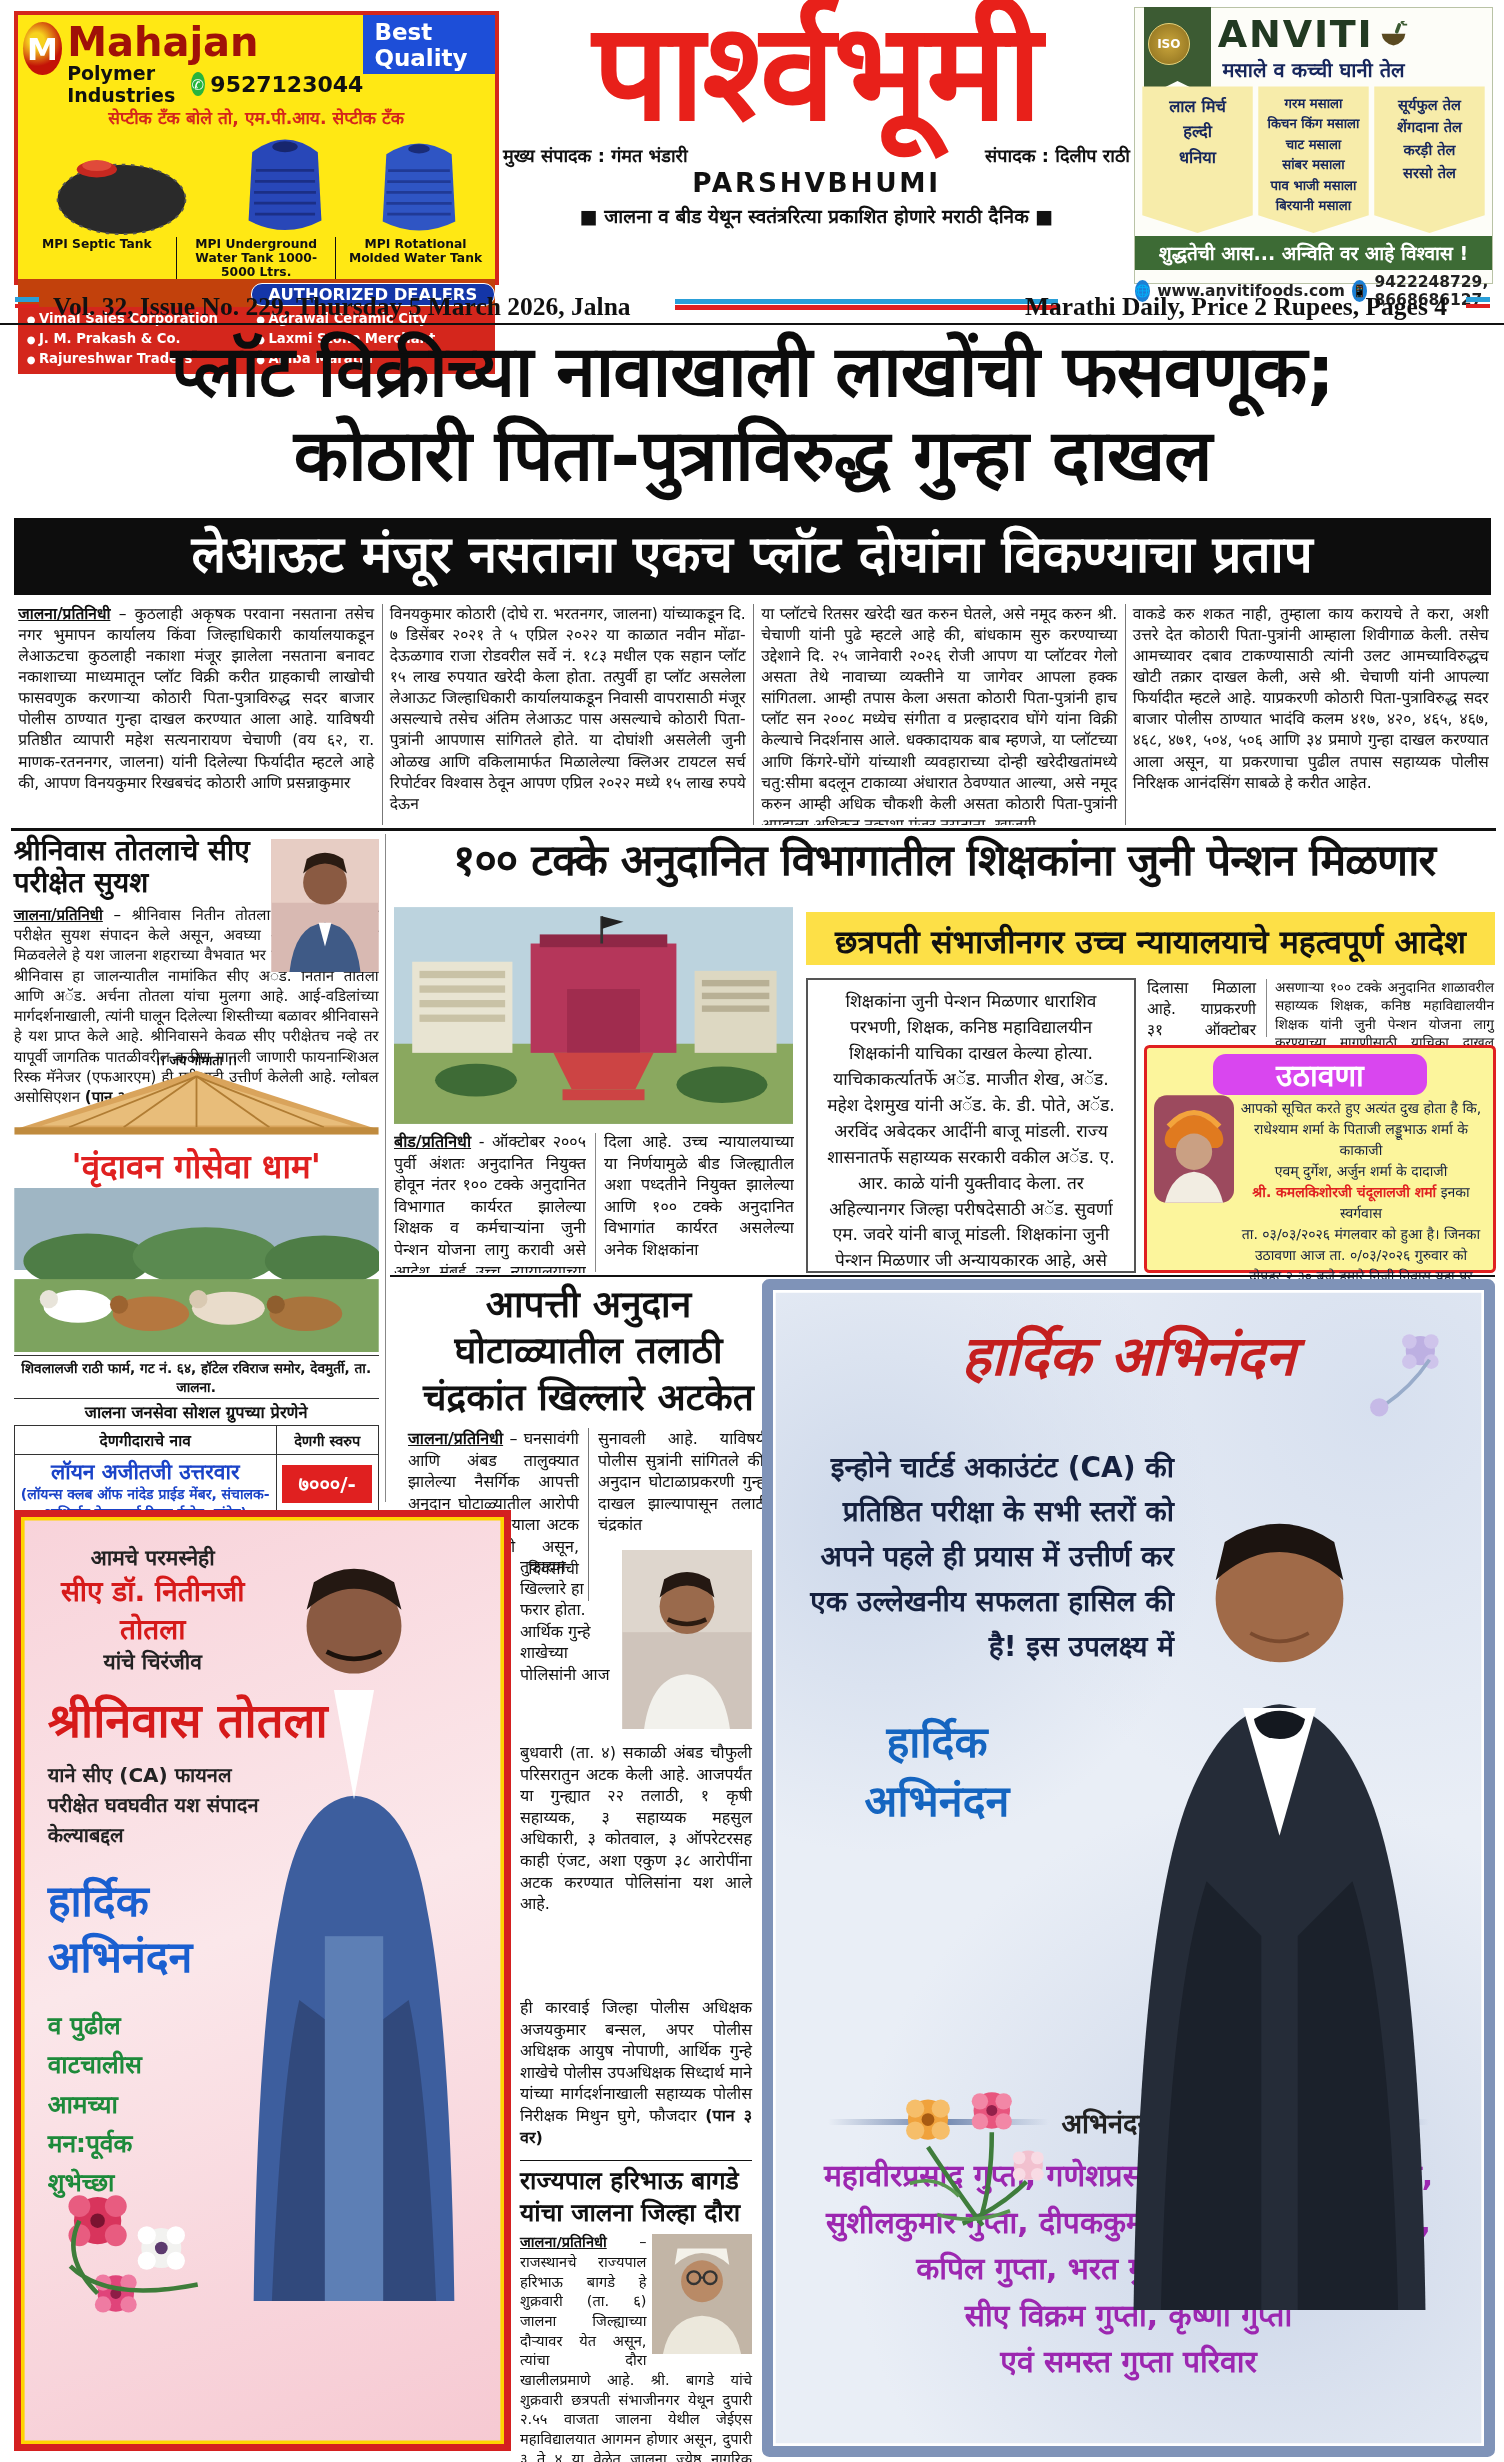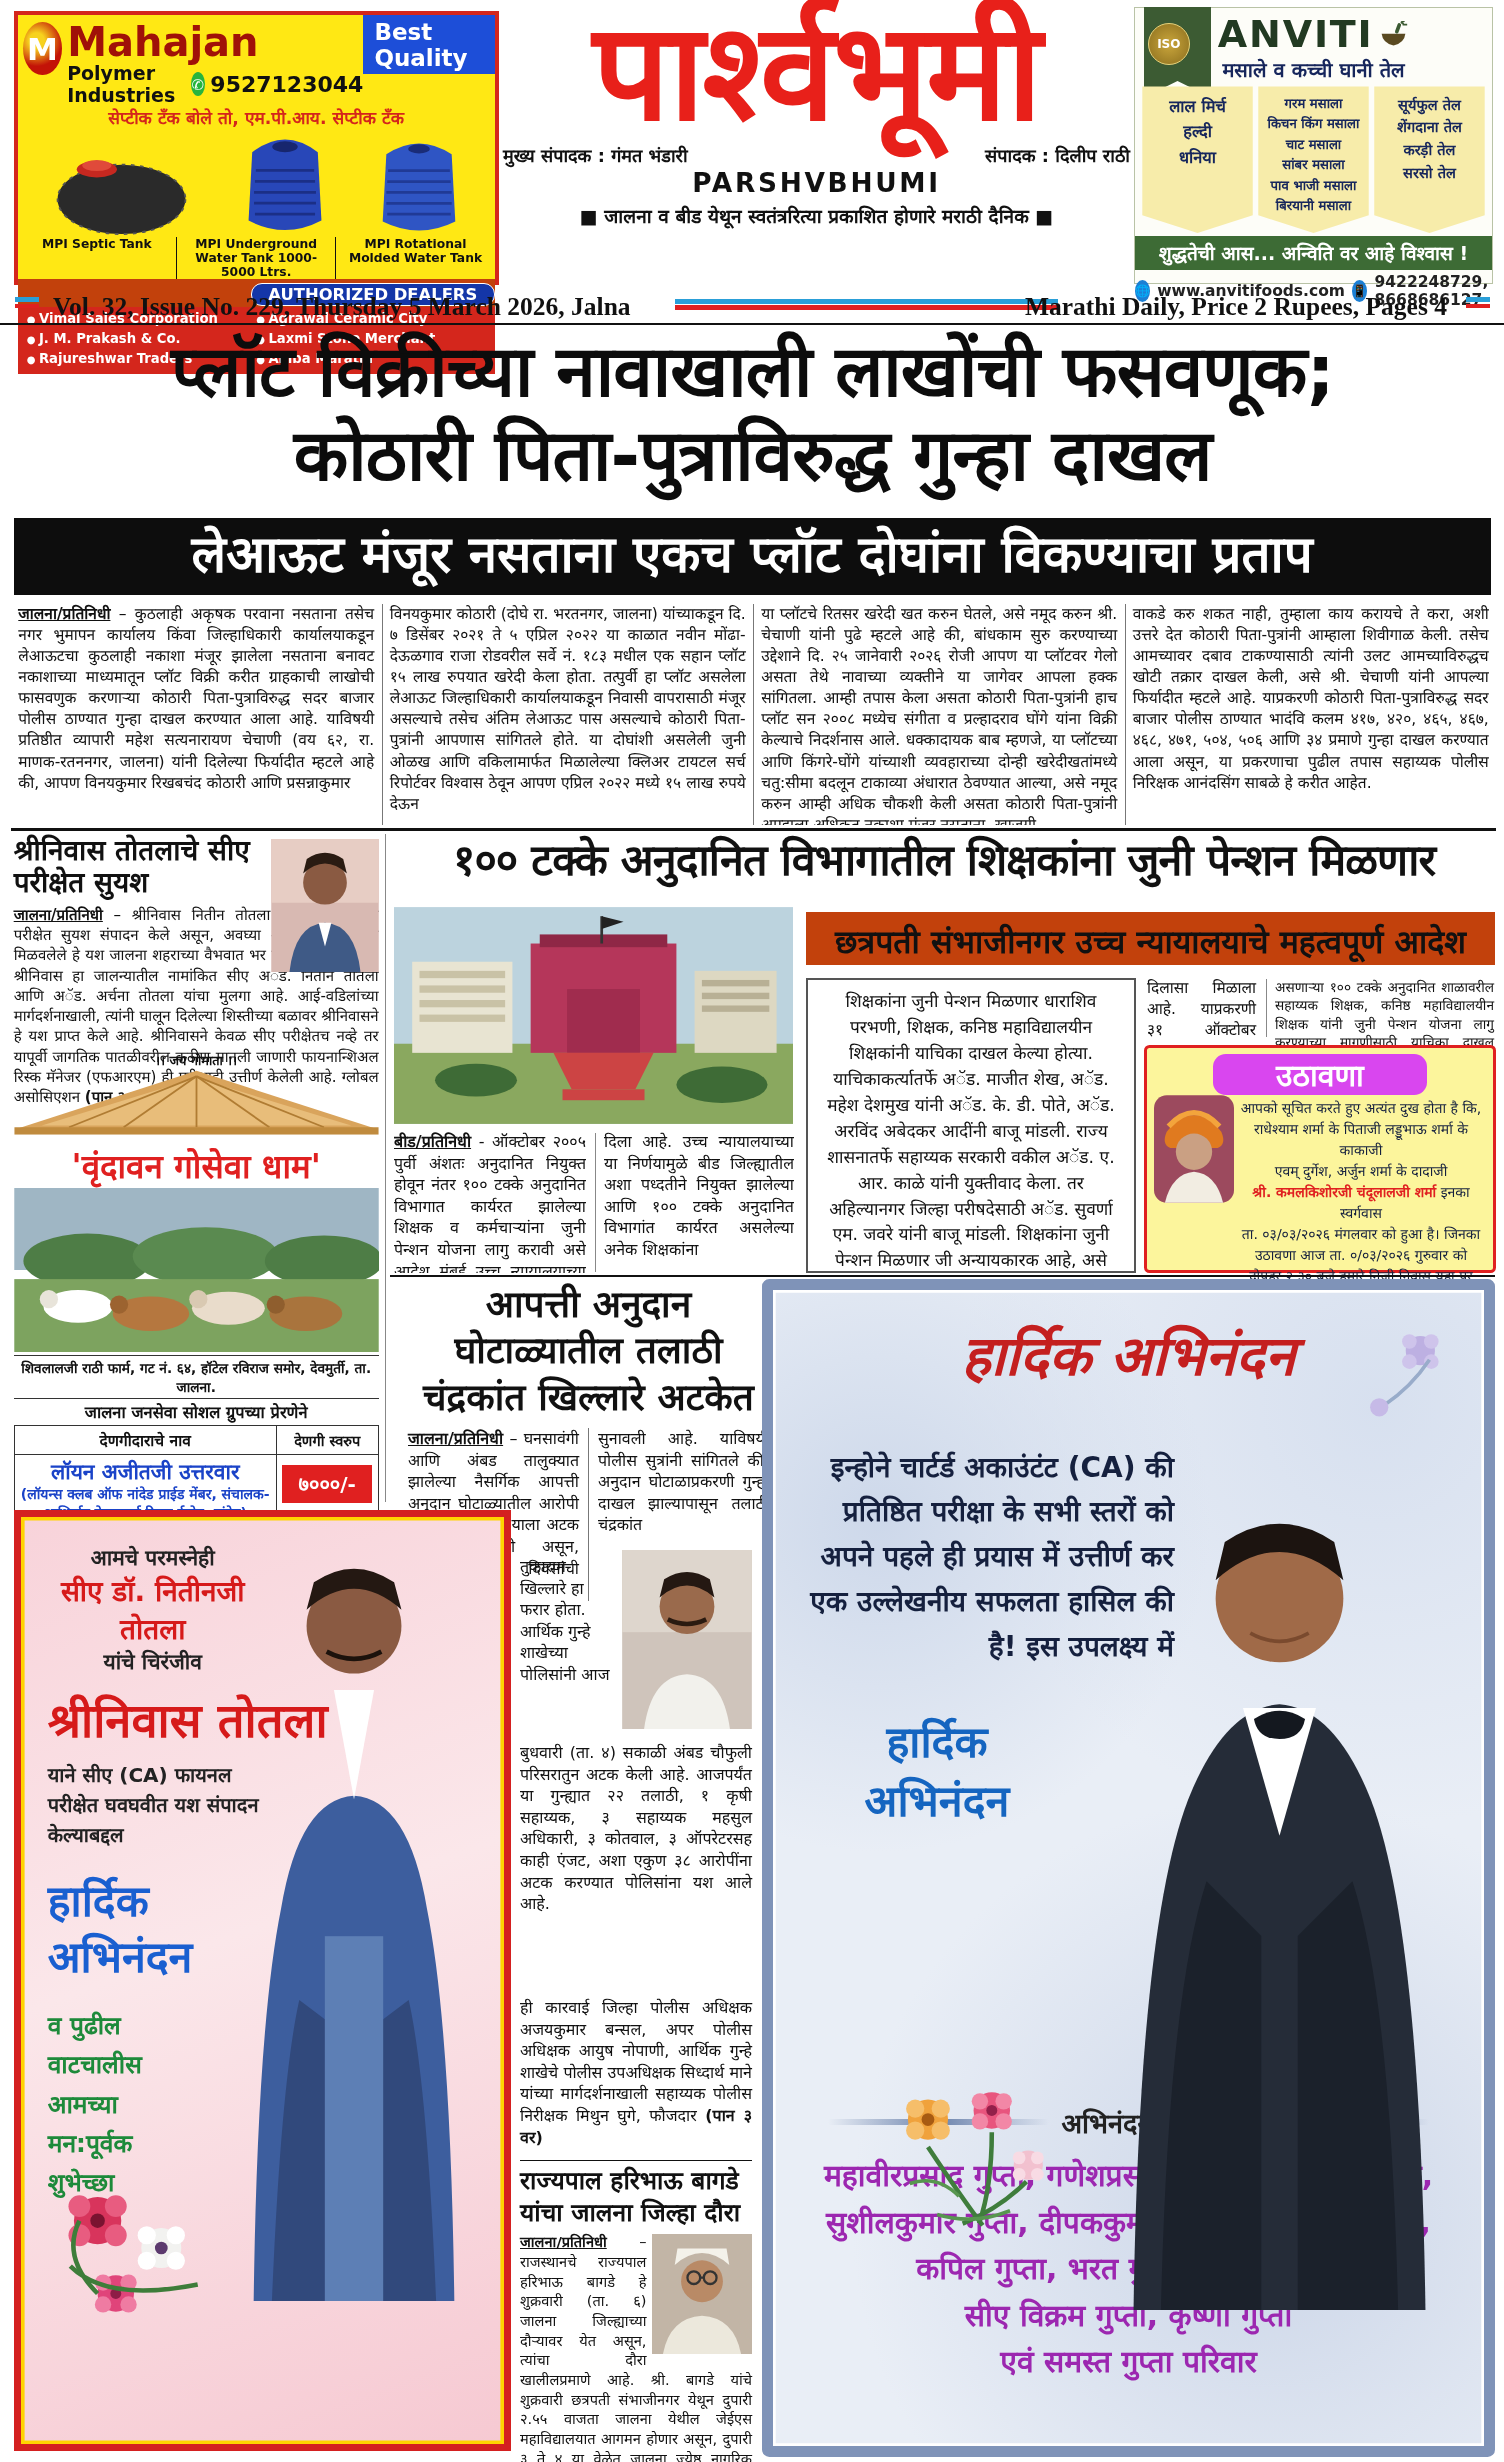--- a/index.html
+++ b/index.html
@@ -59,21 +59,21 @@
   .storycols .col { flex:1; padding:0 7.3px; font-size:15.5px; line-height:1.36; border-left:1.4px solid #777; }
   .storycols .col:first-child { border-left:none; }
   .byline { font-weight:bold; text-decoration:underline; }
   .conttag { font-weight:800; }
 
   .rule-h { background:#111; }
 
   
   .h2a { font-size:28px; font-weight:800; line-height:1.15; }
   .h2b { font-size:43px; font-weight:800; text-align:center; line-height:1.1; letter-spacing:-0.9px; }
-  .subband { background:#c2410c; font-size:32px; font-weight:800; text-align:center; }
+  .subband { background:#fde047; font-size:32px; font-weight:800; text-align:center; }
   .h2c { font-size:37px; font-weight:800; text-align:center; line-height:1.25; }
   .h2d { font-size:24.6px; font-weight:800; line-height:1.3; }
   .smalltxt { font-size:16px; line-height:1.35; }
   .boxed { border:2.3px solid #555; padding:9px 11px; font-size:17.3px; line-height:1.5; text-align:center; }
 
   
   .uth { background:#fcf59c; border:3.6px solid #e02020; border-radius:5.5px; }
   .uth-title { background:#d946ef; color:#fff; font-size:30px; font-weight:800; text-align:center; border-radius:12.8px; width:62%; margin:5.5px auto 1.8px; }
   .uth-body { font-size:14px; line-height:1.5; color:#15203e; text-align:center; }
   .uth-name { color:#e02020; font-weight:800; }

